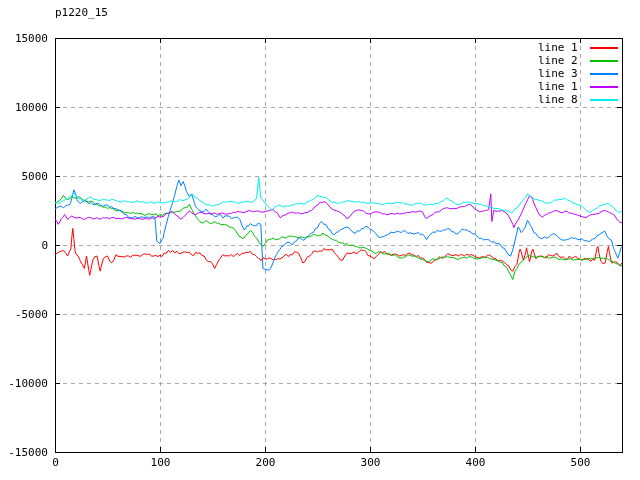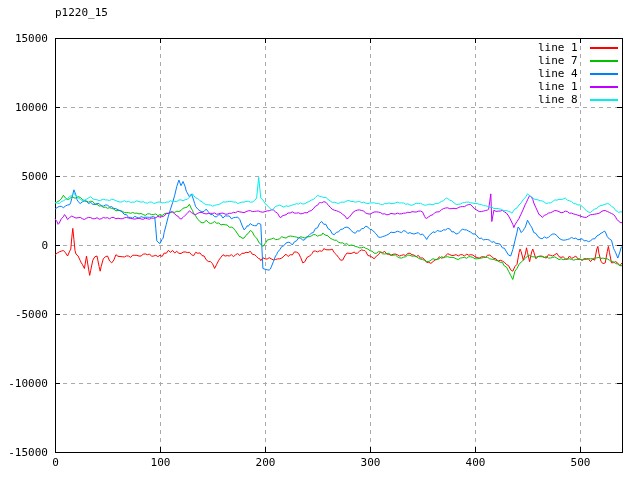--- a/index.html
+++ b/index.html
@@ -75,25 +75,25 @@
       <polyline points="55.0,218.8 57.1,221.8 58.1,224.3 59.2,223.1 61.3,218.8 63.4,216.8 64.5,214.6 65.5,215.7 67.6,219.5 69.7,217.5 71.8,216.0 73.9,217.1 76.0,218.1 78.1,217.7 80.2,217.4 82.3,218.7 84.4,219.5 86.5,218.2 88.6,217.4 90.7,217.6 92.8,218.8 94.9,218.7 97.0,217.7 99.1,219.2 101.2,218.8 103.3,217.5 105.4,218.0 107.5,217.7 109.6,218.8 111.7,217.5 113.8,217.5 115.9,218.8 118.0,218.2 120.1,218.7 122.2,218.8 124.3,217.9 126.4,217.5 128.5,218.0 130.6,218.5 132.7,218.8 134.8,219.1 136.9,218.6 139.0,218.1 141.1,219.0 143.2,219.3 145.3,218.2 147.4,218.8 149.5,219.2 151.6,218.1 153.7,218.2 155.8,217.7 157.9,216.4 160.0,217.1 162.1,216.7 164.2,216.0 166.3,213.7 168.4,213.3 170.5,212.2 171.6,211.5 172.6,212.1 174.7,213.9 176.8,215.8 177.8,216.0 178.9,217.7 181.0,219.2 183.1,217.4 185.2,215.3 187.3,213.4 189.4,210.8 191.5,212.6 193.6,213.9 195.7,214.6 197.8,213.3 199.9,212.3 202.0,212.6 204.1,213.5 206.2,213.9 208.3,213.5 210.4,213.3 212.5,213.4 214.6,213.0 216.7,214.3 218.8,213.8 220.9,213.2 223.0,213.1 225.1,214.1 227.2,214.2 229.3,213.3 231.4,213.3 233.5,212.3 235.6,212.7 237.7,211.4 239.8,211.9 241.9,212.2 244.0,212.6 246.1,211.7 248.2,210.8 250.3,210.7 252.4,211.6 254.5,211.4 256.6,211.1 258.7,211.0 260.8,211.9 262.9,212.2 265.0,211.6 267.1,210.9 269.2,210.8 271.3,209.8 273.4,209.9 275.5,211.9 277.6,213.3 279.7,217.1 280.8,217.7 281.8,216.2 283.9,215.3 286.0,214.7 288.1,213.0 290.2,213.0 292.3,211.9 294.4,213.1 296.5,213.1 298.6,212.8 300.7,213.8 302.8,213.5 304.9,212.6 307.0,212.9 309.1,211.3 311.2,210.6 313.3,208.8 315.4,206.2 317.5,205.3 319.6,202.5 320.6,202.5 321.7,202.8 323.8,201.7 325.9,202.3 326.9,203.6 328.0,204.6 330.1,207.2 332.2,209.2 334.3,210.2 336.4,210.7 338.5,211.6 340.6,212.5 342.7,214.4 344.8,215.8 346.9,218.8 349.0,217.5 351.1,214.9 353.2,212.1 355.3,210.8 357.4,210.1 359.5,209.9 361.6,210.5 363.7,211.1 365.8,213.1 367.9,213.8 370.0,214.1 372.1,213.0 374.2,212.0 376.3,211.9 378.4,212.1 380.5,212.6 382.6,214.0 384.7,213.8 386.8,214.8 388.9,214.5 391.0,213.4 393.1,213.8 395.2,214.1 397.3,213.1 399.4,213.9 401.5,213.8 403.6,213.2 405.7,213.1 407.8,212.2 409.9,212.6 412.0,211.7 414.1,211.9 416.2,212.1 418.3,211.2 420.4,211.0 422.5,211.9 424.6,216.4 425.6,218.1 426.7,218.4 428.8,216.7 430.9,215.4 433.0,214.6 435.1,212.4 437.2,211.9 439.3,211.8 441.4,209.8 443.5,208.6 445.6,208.0 447.7,207.8 449.8,208.8 451.9,208.5 454.0,208.3 456.1,208.8 458.2,207.7 460.3,206.8 462.4,206.6 464.5,206.6 466.6,205.3 468.7,204.5 469.8,204.4 470.8,204.7 472.9,206.9 475.0,209.3 477.1,210.2 479.2,211.6 481.3,211.6 483.4,211.1 485.5,210.5 487.6,210.1 488.6,209.1 489.7,201.8 490.8,193.9 491.8,221.5 493.9,210.2 496.0,211.4 498.1,211.1 500.2,211.1 502.3,210.4 504.4,211.8 506.5,213.1 508.6,216.0 510.7,220.0 512.8,224.4 513.9,227.6 514.9,224.9 517.0,221.5 519.1,218.3 520.1,216.0 521.2,213.9 523.3,209.1 525.4,204.2 526.5,202.2 527.5,199.8 529.6,195.6 531.7,197.6 532.8,199.5 533.8,203.0 535.9,207.7 538.0,212.2 539.0,214.6 540.1,214.9 542.2,217.4 544.3,215.4 546.4,214.6 548.5,213.1 550.6,212.7 552.7,211.7 554.8,210.5 556.9,210.8 559.0,211.6 561.1,212.7 563.2,212.4 565.3,211.1 567.4,211.6 569.5,213.2 571.6,213.1 573.7,214.0 575.8,214.5 577.9,215.2 580.0,215.9 582.1,216.7 584.2,217.3 586.3,217.4 588.4,215.9 590.5,214.7 592.6,214.5 594.7,214.2 596.8,213.8 598.9,213.4 601.0,211.9 603.1,210.7 605.2,210.5 607.3,211.5 609.4,212.4 611.5,213.5 613.6,214.5 615.7,217.2 616.8,219.5 617.8,220.3 619.9,222.2 622.0,222.9" fill="none" stroke="#c000ff" stroke-width="1"></polyline>
       <polyline points="55.0,202.2 57.1,203.0 59.2,203.6 61.3,201.5 63.4,200.8 65.5,199.4 67.6,198.8 69.7,196.4 70.8,196.0 71.8,195.9 73.9,193.1 76.0,196.0 78.1,197.8 80.2,199.2 82.3,200.6 84.4,200.2 86.5,199.2 88.6,197.9 90.7,196.7 92.8,198.9 94.9,199.5 97.0,199.8 99.1,200.6 101.2,200.1 103.3,199.2 105.4,199.9 107.5,200.0 109.6,200.5 111.7,199.2 113.8,199.7 115.9,200.7 118.0,201.5 120.1,202.1 122.2,201.8 124.3,200.7 126.4,201.9 128.5,201.4 130.6,202.4 132.7,202.1 134.8,202.1 136.9,200.7 139.0,201.7 141.1,202.1 143.2,201.7 145.3,202.8 147.4,203.2 149.5,202.1 151.6,202.1 153.7,203.5 155.8,202.9 157.9,202.1 160.0,202.1 162.1,202.8 164.2,202.9 166.3,202.1 168.4,202.1 170.5,200.7 172.6,201.6 174.7,201.4 176.8,201.6 178.9,200.0 181.0,199.9 183.1,200.7 185.2,199.7 187.3,199.3 189.4,197.2 190.4,195.9 191.5,195.7 192.6,193.8 193.6,195.5 195.7,197.9 197.8,198.5 199.9,200.7 202.0,201.8 204.1,203.5 206.2,204.7 208.3,204.8 210.4,205.1 212.5,206.2 214.6,205.4 216.7,204.8 218.8,204.4 220.9,203.5 223.0,201.8 225.1,202.1 227.2,201.8 229.3,201.4 231.4,201.5 233.5,202.1 235.6,202.0 237.7,203.5 239.8,202.8 241.9,202.1 244.0,202.1 246.1,201.4 248.2,201.2 250.3,202.1 252.4,202.0 254.5,200.7 256.6,198.1 258.7,177.4 260.8,198.1 262.9,199.9 265.0,203.6 267.1,205.2 269.2,207.7 271.3,209.6 272.4,209.8 273.4,209.0 275.5,206.4 277.6,205.8 279.7,205.0 281.8,206.2 283.9,207.1 286.0,205.8 288.1,206.4 290.2,205.8 292.3,205.0 294.4,204.5 296.5,203.6 298.6,204.1 300.7,202.9 302.8,204.1 304.9,203.6 307.0,202.3 309.1,201.5 311.2,200.1 313.3,199.5 315.4,197.5 317.5,195.3 319.6,196.3 321.7,196.7 323.8,197.7 325.9,197.4 328.0,199.4 330.1,200.8 332.2,202.4 334.3,202.2 336.4,202.9 338.5,203.6 340.6,202.3 342.7,202.2 344.8,202.1 346.9,200.8 349.0,200.6 351.1,201.5 353.2,201.5 355.3,202.2 357.4,201.7 359.5,201.5 361.6,202.7 363.7,202.2 365.8,203.1 367.9,203.6 370.0,202.9 372.1,202.9 374.2,202.8 376.3,203.6 378.4,203.3 380.5,204.3 382.6,204.6 384.7,203.6 386.8,203.7 388.9,202.9 391.0,203.7 393.1,203.6 395.2,203.0 397.3,202.2 399.4,202.9 401.5,202.9 403.6,203.0 405.7,204.3 407.8,203.8 409.9,205.0 412.0,205.3 414.1,204.3 416.2,203.2 418.3,203.6 420.4,203.2 422.5,204.3 424.6,205.2 426.7,205.0 428.8,204.2 430.9,204.3 433.0,204.8 435.1,203.6 437.2,203.6 439.3,202.9 441.4,201.4 443.5,200.8 445.6,198.5 446.6,198.1 447.7,198.5 449.8,200.2 451.9,200.9 454.0,202.9 456.1,204.4 458.2,204.3 460.3,204.1 462.4,202.9 464.5,202.5 466.6,202.2 468.7,202.1 470.8,202.9 472.9,203.1 475.0,203.6 477.1,203.5 479.2,204.3 481.3,204.4 483.4,205.7 485.5,205.7 487.6,206.4 489.7,207.6 491.8,207.1 493.9,208.6 496.0,208.4 498.1,208.6 500.2,209.1 502.3,210.1 504.4,210.5 506.5,210.5 508.6,211.6 510.7,212.0 511.8,213.3 512.8,211.8 514.9,209.1 517.0,207.9 519.1,205.0 521.2,202.7 523.3,199.5 525.4,197.5 527.5,193.7 529.6,195.9 531.7,196.7 533.8,199.0 535.9,199.5 538.0,199.8 540.1,200.8 542.2,200.9 544.3,202.2 546.4,203.5 548.5,202.9 550.6,202.9 552.7,201.5 554.8,199.9 556.9,200.2 559.0,199.3 561.1,199.5 563.2,199.0 565.3,198.1 567.4,200.1 569.5,200.8 571.6,201.6 573.7,203.6 575.8,203.8 577.9,205.0 580.0,204.8 582.1,206.4 584.2,208.6 586.3,210.5 588.4,212.0 590.5,212.6 592.6,210.5 594.7,209.1 596.8,208.4 598.9,206.4 601.0,205.5 603.1,205.0 605.2,204.2 607.3,203.6 609.4,204.1 611.5,206.4 613.6,207.5 615.7,210.5 617.8,211.6 618.9,212.6 619.9,211.9 622.0,211.9" fill="none" stroke="#00eeee" stroke-width="1"></polyline>
     </svg>
   <div id="chart-title">p1220_15</div>
   <div id="legend">
       <div class="legend-row">
         <span class="legend-label">line 1</span>
         <span class="legend-swatch" style="background: rgb(255, 0, 0);"></span>
       </div>
       <div class="legend-row">
-        <span class="legend-label">line 7</span>
+        <span class="legend-label">line 2</span>
         <span class="legend-swatch" style="background: rgb(0, 192, 0);"></span>
       </div>
       <div class="legend-row">
-        <span class="legend-label">line 4</span>
+        <span class="legend-label">line 3</span>
         <span class="legend-swatch" style="background: rgb(0, 128, 255);"></span>
       </div>
       <div class="legend-row">
         <span class="legend-label">line 1</span>
         <span class="legend-swatch" style="background: rgb(192, 0, 255);"></span>
       </div>
       <div class="legend-row">
         <span class="legend-label">line 8</span>
         <span class="legend-swatch" style="background: rgb(0, 238, 238);"></span>
       </div>

